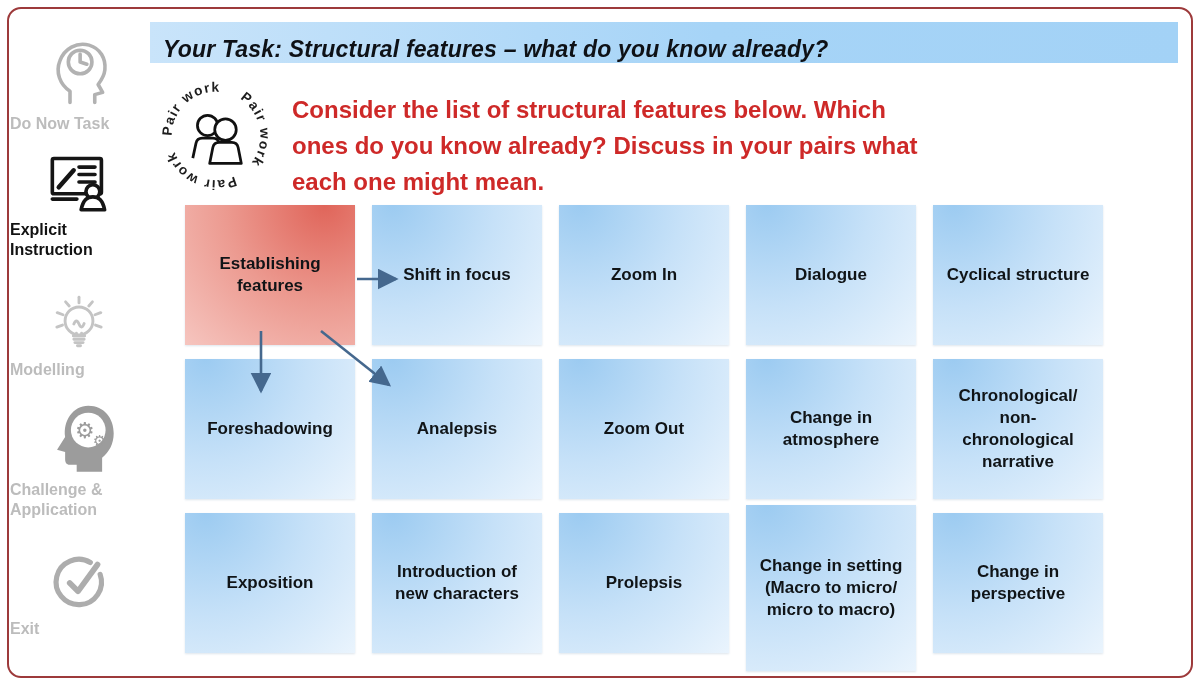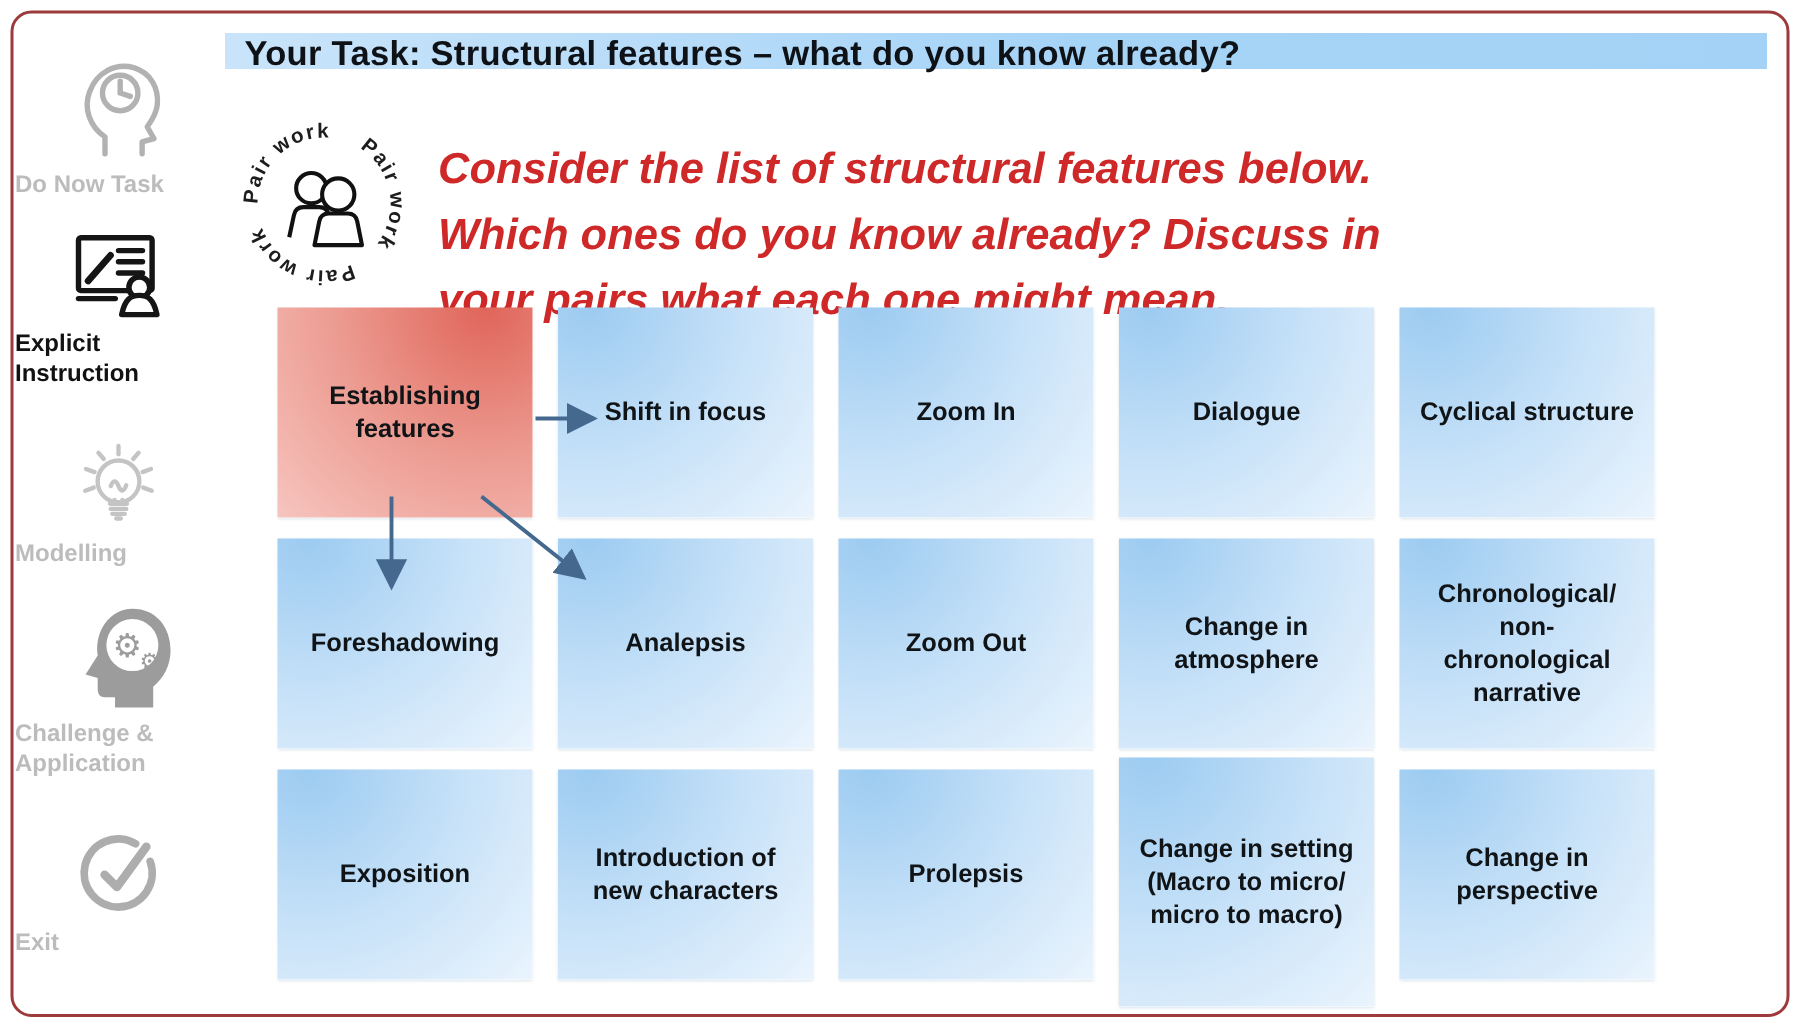--- a/index.html
+++ b/index.html
@@ -9,29 +9,29 @@
          border:2.5px solid #9d3a3b;border-radius:14px;pointer-events:none;}
   
   .sidebar{position:absolute;left:10px;top:10px;width:138px;height:660px;}
   .side-item{position:absolute;left:0;width:138px;text-align:left;cursor:pointer;}
   .side-item .ic{display:block;margin:0 auto;}
   .side-label{font-weight:bold;font-size:16px;line-height:1.25;margin-top:6px;}
   .inactive .side-label{color:#bcbcbc;}
   .active .side-label{color:#121212;}
   .it1{top:24px;} .it2{top:140px;} .it3{top:282px;} .it4{top:390px;} .it5{top:537px;}
   
-  .titlebar{position:absolute;left:150px;top:22px;width:1028px;height:24px;
+  .titlebar{position:absolute;left:150px;top:22px;width:1028px;height:41px;
             background:linear-gradient(90deg,#c9e4fa 0%,#a6d4f7 55%,#a3d2f6 100%);
-            display:flex;align-items:flex-start;}
+            display:flex;align-items:flex-end;font-style:italic;}
   .titlebar span{font-size:23px;font-weight:bold;color:#0e1116;padding-left:13px;letter-spacing:.2px;}
   
   .badge{position:absolute;left:158px;top:78px;width:116px;height:116px;}
   
   .instruction{position:absolute;left:292px;top:92px;width:648px;
-               font-size:29px;font-weight:bold;color:#ce2928;line-height:1.5;font-style:italic;}
+               font-size:24px;font-weight:bold;color:#ce2928;line-height:1.5;}
   
   .grid{position:absolute;left:185px;top:205px;
         display:grid;grid-template-columns:repeat(5,170px);
         grid-auto-rows:140px;column-gap:17px;row-gap:14px;}
   .cell{display:flex;align-items:center;justify-content:center;text-align:center;
         padding:0 13px;box-sizing:border-box;
         font-size:17px;font-weight:bold;color:#101417;line-height:1.3;
         background:radial-gradient(circle at 12% 0%, #9ccbf1 0%, #c6e1f8 50%, #eaf4fd 100%);
         box-shadow:0 1px 2px rgba(120,150,180,.25);}
   .cell.highlight{background:radial-gradient(circle at 82% 0%, #e0655a 0%, #ec9a90 50%, #f6c5bf 100%);}

